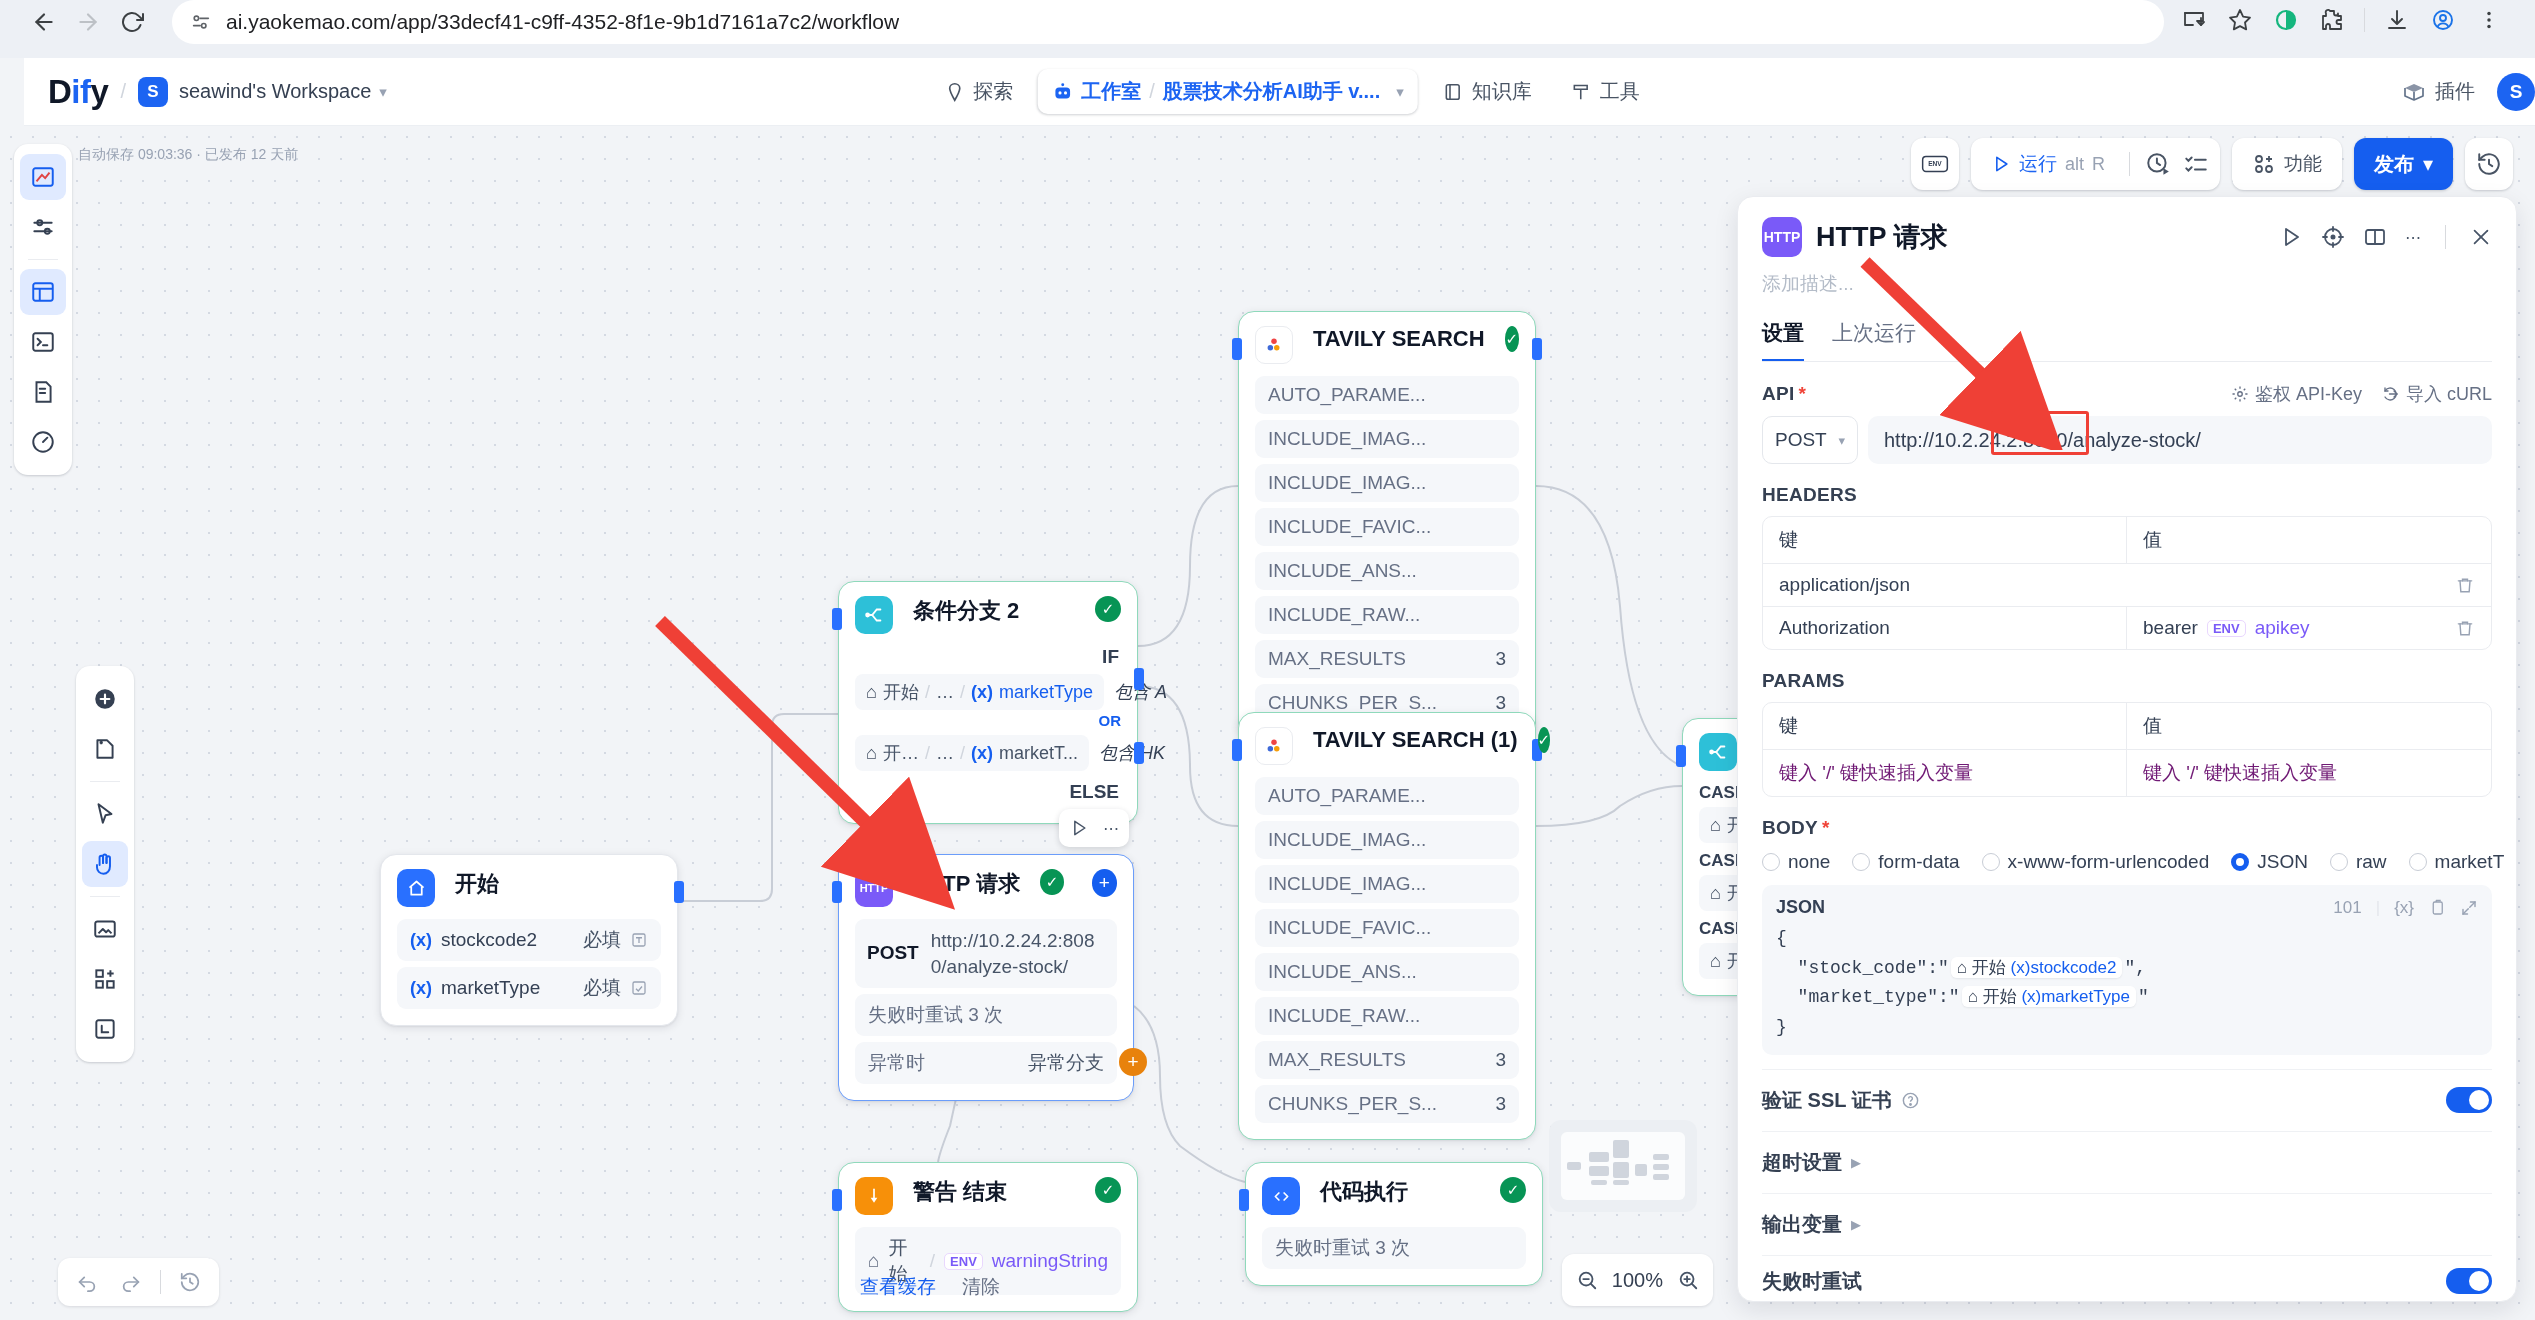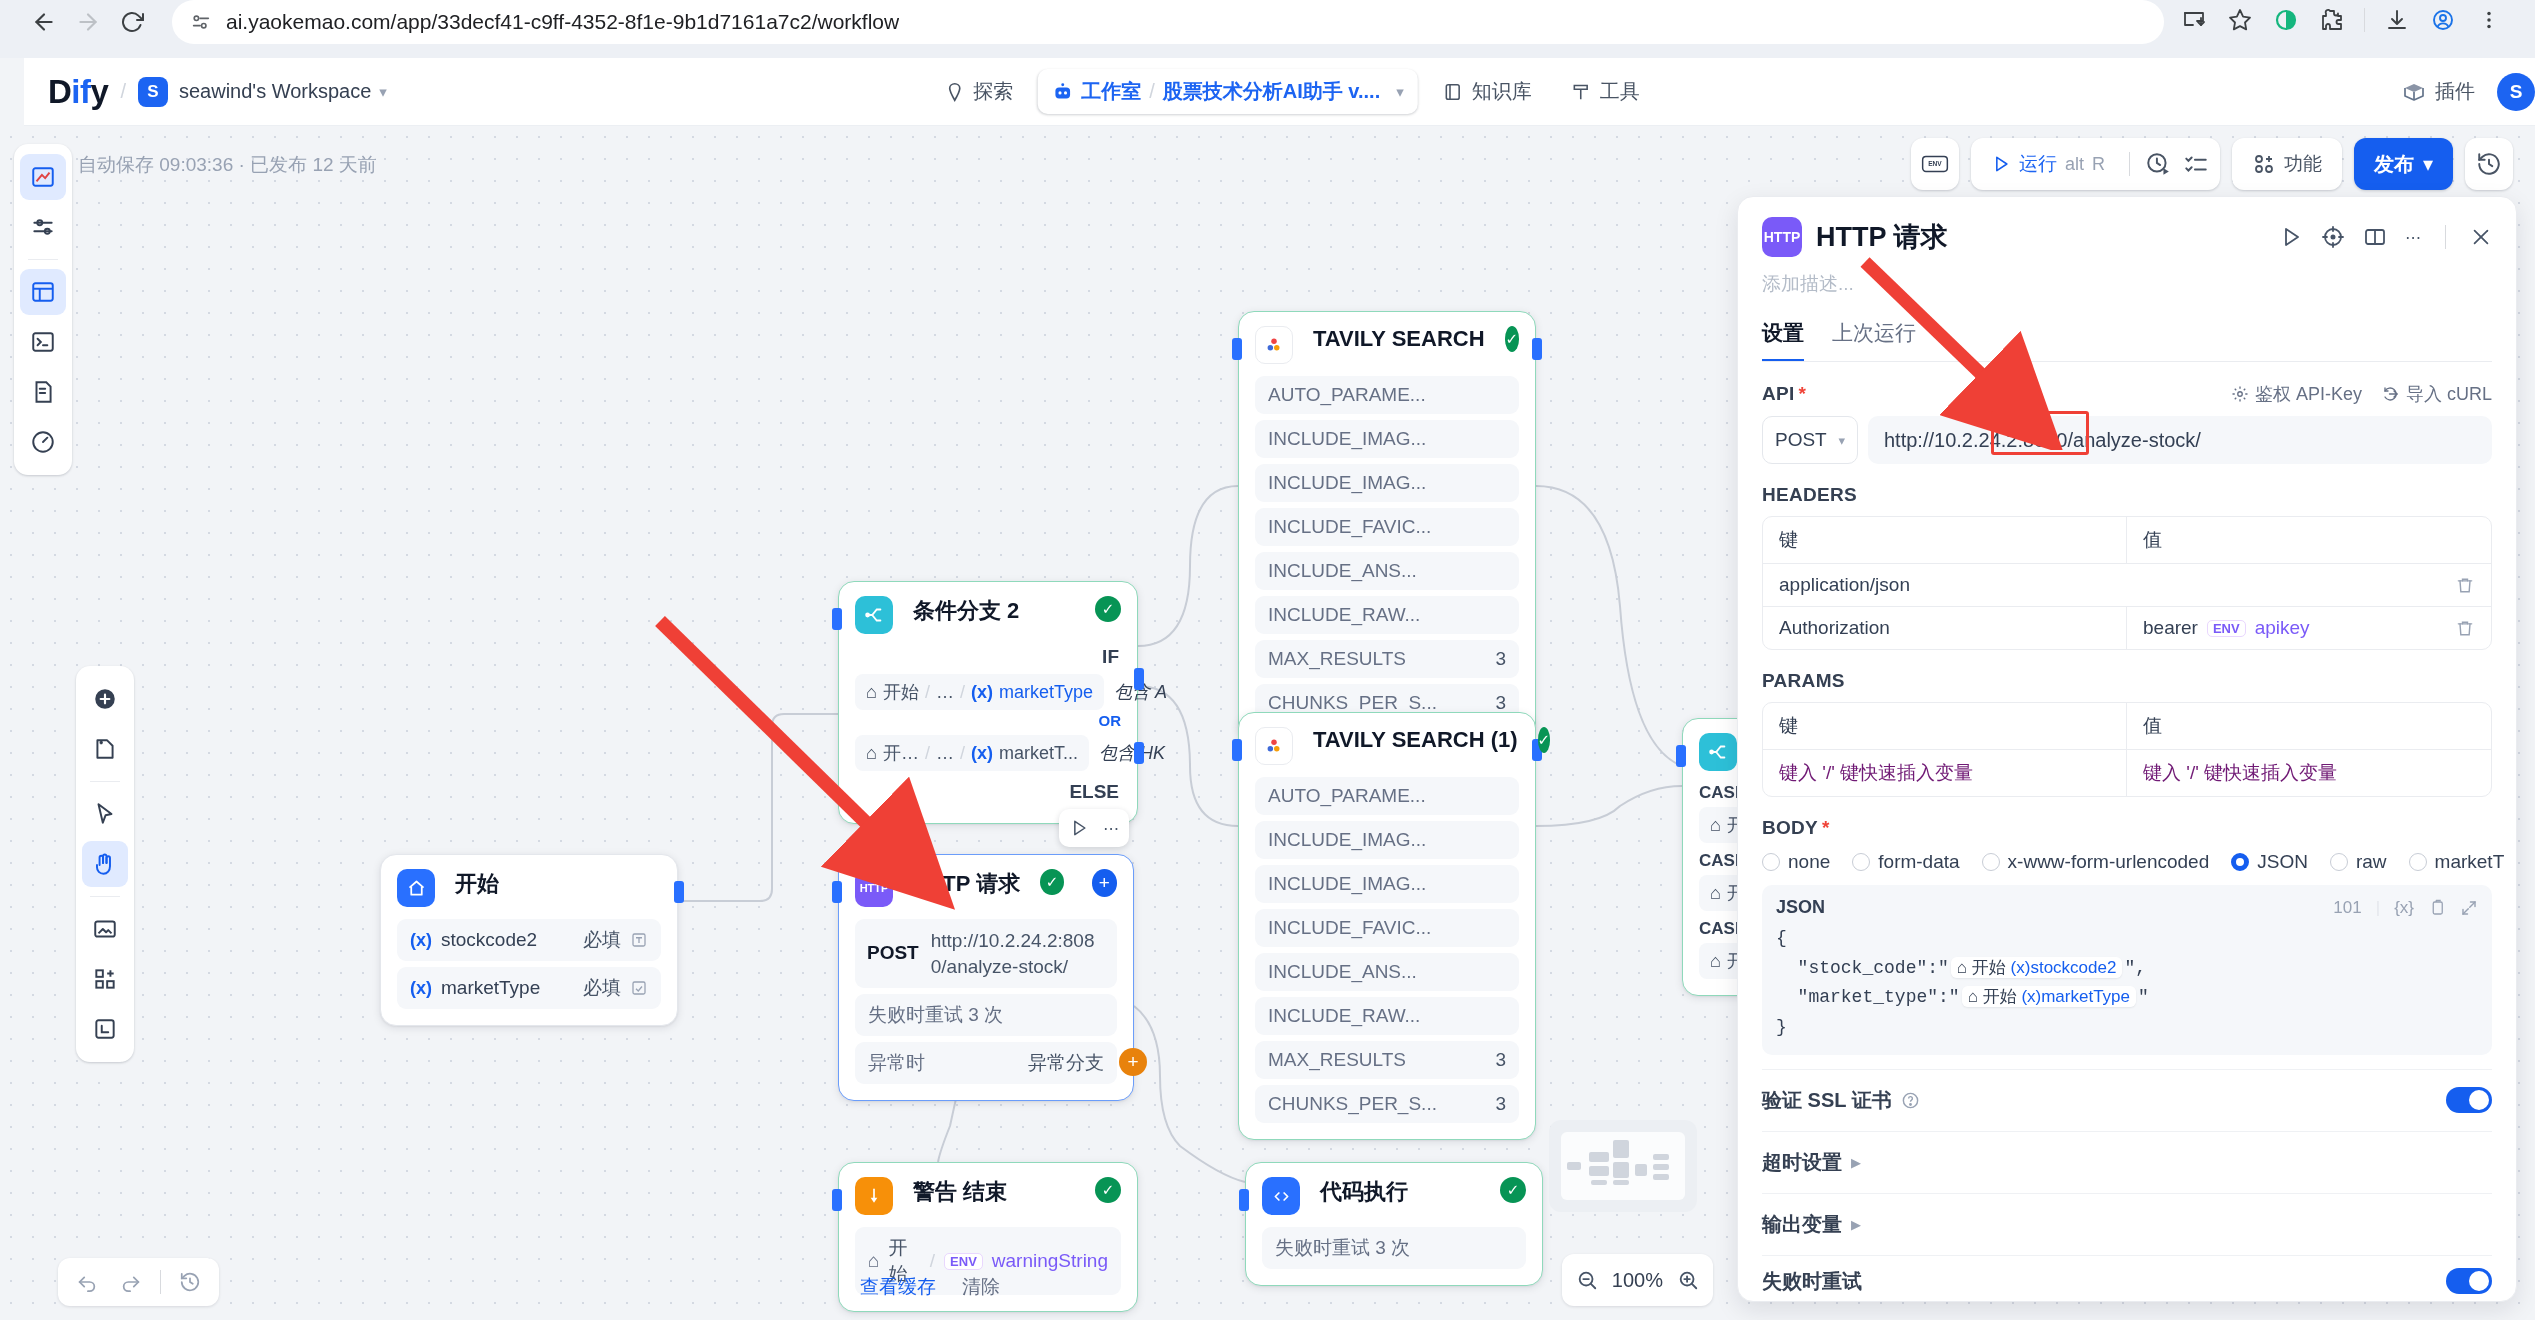--- a/index.html
+++ b/index.html
@@ -58,21 +58,21 @@
     display: flex; align-items: center; justify-content: center; font-size: 19px; font-weight: 600; }
 
   
   .canvas {
     position: absolute; top: 126px; left: 0; width: 2535px; height: 1194px;
     background-color: #f2f4f7;
     background-image: radial-gradient(circle, #d4d9e2 1.2px, transparent 1.2px);
     background-size: 22px 22px;
     overflow: hidden;
   }
-  .autosave { position: absolute; top: 26px; left: 78px; font-size: 19px; color: #98a2b3; }
+  .autosave { position: absolute; top: 20px; left: 78px; font-size: 14px; color: #98a2b3; }
 
   
   .wf-toolbar { position: absolute; top: 12px; right: 22px; display: flex; align-items: center; gap: 12px; }
   .tb-group { background: #fff; border-radius: 12px; box-shadow: 0 1px 3px rgba(16,24,40,.12), 0 1px 2px rgba(16,24,40,.07);
     display: flex; align-items: center; height: 52px; padding: 0 8px; gap: 6px; }
   .tb-btn { display: flex; align-items: center; gap: 8px; padding: 0 12px; height: 40px;
     border-radius: 8px; font-size: 19px; color: #495464; }
   .tb-run { color: #1c64f2; font-weight: 500; }
   .tb-key { color: #98a2b3; font-size: 18px; }
   .tb-icon { width: 32px; height: 32px; display: flex; align-items: center; justify-content: center; color: #495464; }

